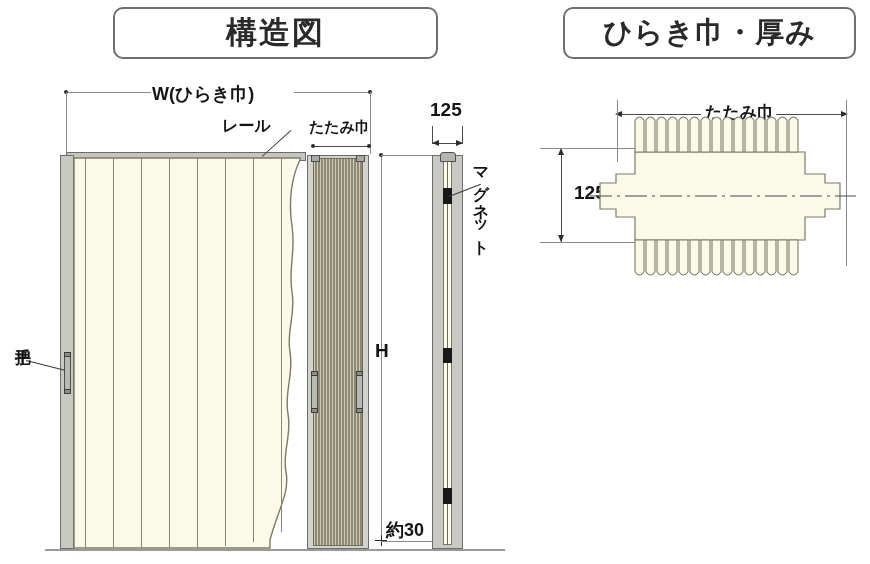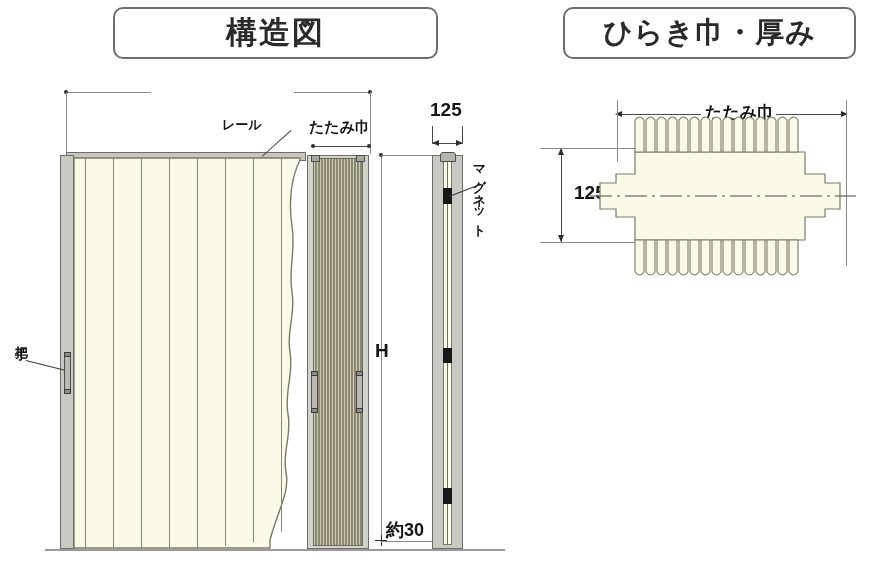--- a/index.html
+++ b/index.html
@@ -13,21 +13,21 @@
              font-weight:bold;color:#2a2a2a;box-sizing:border-box;}
   #title-left{left:113px;top:7px;width:325px;height:52px;font-size:31px;letter-spacing:2px;}
   #title-right{left:563px;top:7px;width:293px;height:52px;font-size:29px;letter-spacing:1px;}
 
   
   .dimline{position:absolute;background:#4a4a4a;}
   .dimline.h{height:1px;}
   .dimline.v{width:1px;}
   .thin{background:#8a8a8a;}
   .lbl{position:absolute;font-size:17px;font-weight:bold;color:#141414;white-space:nowrap;}
-  .lbl-jp{position:absolute;font-size:13px;font-weight:bold;color:#141414;white-space:nowrap;}
+  .lbl-jp{position:absolute;font-size:16px;font-weight:bold;color:#141414;white-space:nowrap;}
   .vert{writing-mode:vertical-rl;text-orientation:upright;}
   .tick{position:absolute;width:1px;background:#4a4a4a;}
   .dot{position:absolute;width:4px;height:4px;background:#2c2c2c;border-radius:50%;}
 
   
   .arr{position:absolute;width:0;height:0;}
   .arr-l{border-top:3.5px solid transparent;border-bottom:3.5px solid transparent;border-right:7px solid #2c2c2c;}
   .arr-r{border-top:3.5px solid transparent;border-bottom:3.5px solid transparent;border-left:7px solid #2c2c2c;}
   .arr-u{border-left:3.5px solid transparent;border-right:3.5px solid transparent;border-bottom:7px solid #2c2c2c;}
   .arr-d{border-left:3.5px solid transparent;border-right:3.5px solid transparent;border-top:7px solid #2c2c2c;}
@@ -61,20 +61,21 @@
 <div class="abs" style="left:0;top:0;width:520px;height:564px;">
 
   <div class="abs" id="floor-line"></div>
 
   <div class="dimline h thin" style="left:66px;top:92px;width:85px;"></div>
   <div class="dimline h thin" style="left:294px;top:92px;width:76px;"></div>
   <div class="dot" style="left:64px;top:90px;"></div>
   <div class="dot" style="left:368px;top:90px;"></div>
   <div class="tick" style="left:66px;top:92px;height:60px;background:#8a8a8a;"></div>
   <div class="tick" style="left:370px;top:92px;height:62px;background:#8a8a8a;"></div>
+  <div class="lbl" style="left:152px;top:82px;font-size:18px;">W(ひらき巾)</div>
 
   <div class="dimline h" style="left:313px;top:146px;width:56px;"></div>
   <div class="dot" style="left:311px;top:144px;"></div>
   <div class="dot" style="left:367px;top:144px;"></div>
   <div class="lbl-jp" style="left:309px;top:118px;font-size:15px;">たたみ巾</div>
 
   <div class="dimline h" style="left:432px;top:143px;width:31px;"></div>
   <div class="arr arr-l" style="left:432px;top:139.5px;"></div>
   <div class="arr arr-r" style="left:456px;top:139.5px;"></div>
   <div class="tick" style="left:432px;top:126px;height:18px;"></div>

